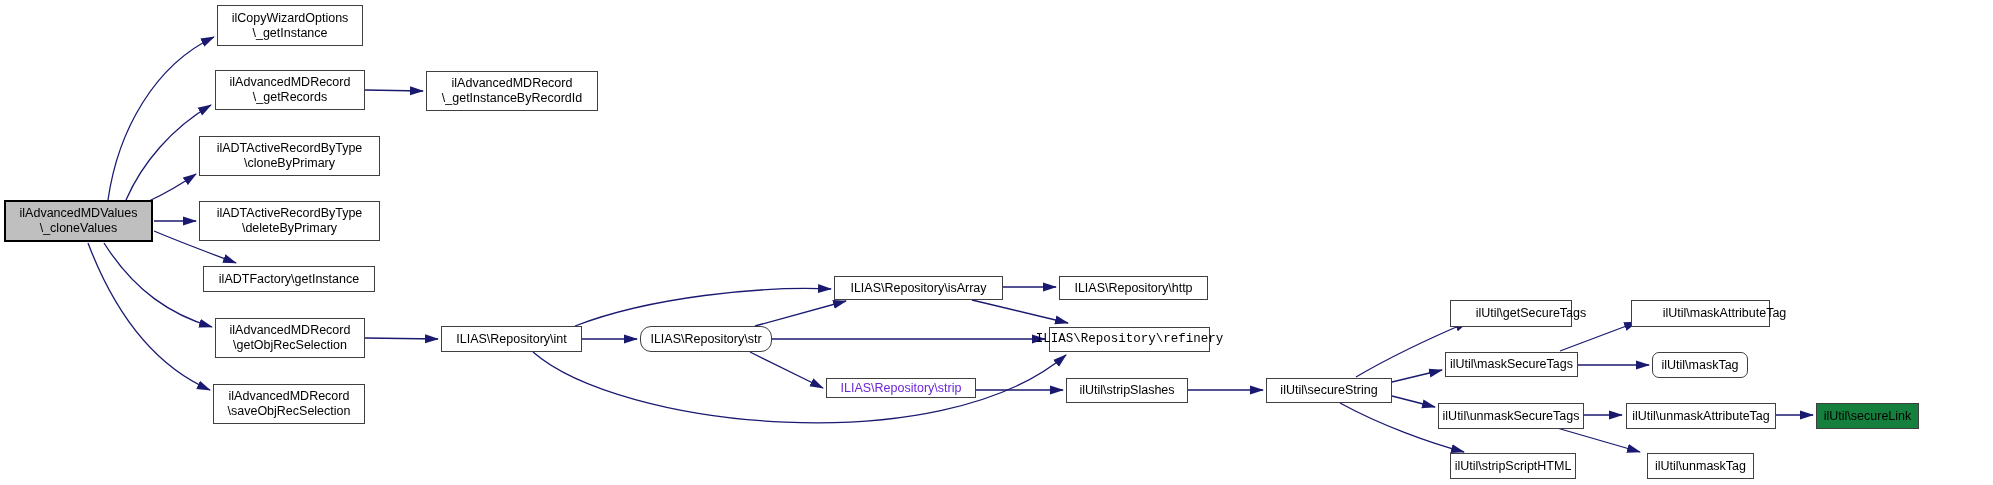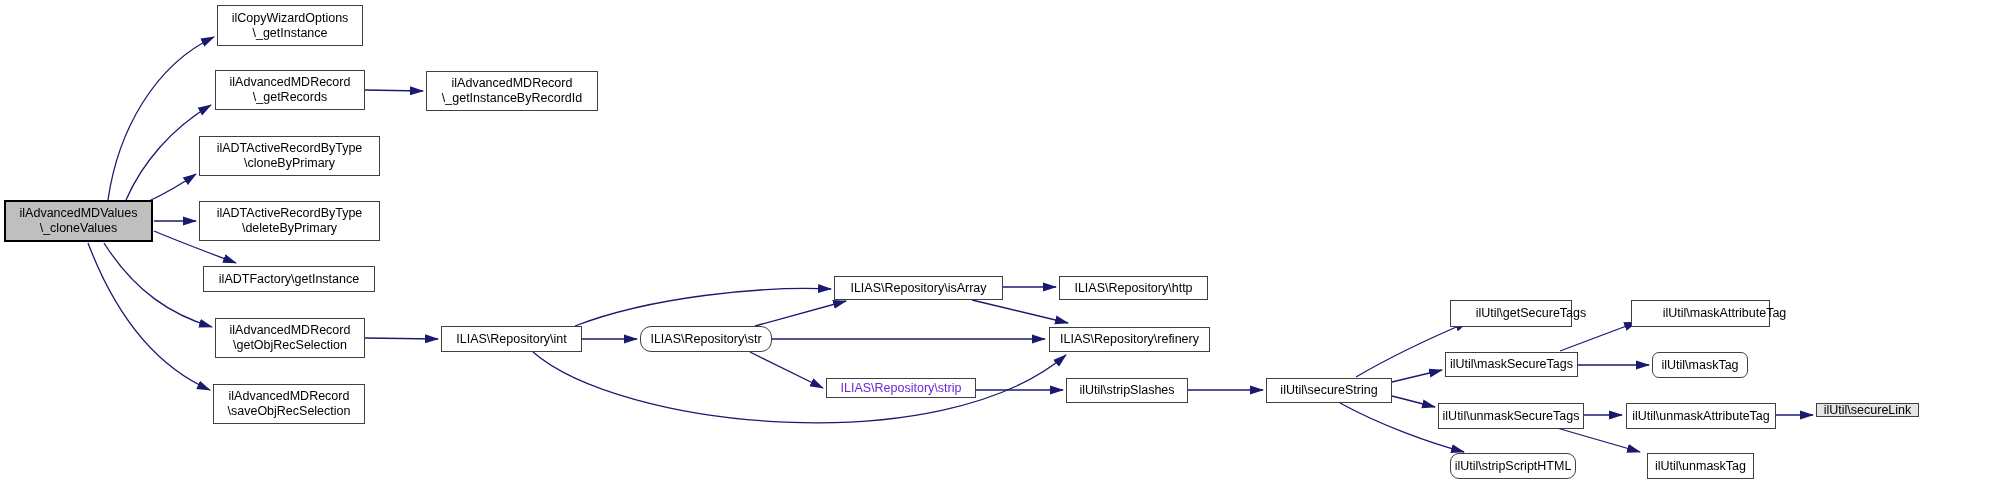--- a/index.html
+++ b/index.html
@@ -114,52 +114,52 @@
     </div>
     <div class="node" style="left: 640px; top: 326px; width: 132px; height: 26px; background: rgb(255, 255, 255); border-color: rgb(63, 63, 63); color: rgb(0, 0, 0); border-radius: 11px;">
       <span>ILIAS\Repository\str</span>
     </div>
     <div class="node" style="left: 834px; top: 276px; width: 169px; height: 24px; background: rgb(255, 255, 255); border-color: rgb(63, 63, 63); color: rgb(0, 0, 0);">
       <span>ILIAS\Repository\isArray</span>
     </div>
     <div class="node" style="left: 1059px; top: 276px; width: 149px; height: 24px; background: rgb(255, 255, 255); border-color: rgb(63, 63, 63); color: rgb(0, 0, 0);">
       <span>ILIAS\Repository\http</span>
     </div>
-    <div class="node" style="left: 1049px; top: 327px; width: 161px; height: 25px; background: rgb(255, 255, 255); border-color: rgb(63, 63, 63); color: rgb(0, 0, 0);">
+    <div class="node" style="left: 1049px; top: 327px; width: 161px; height: 25px; background: rgb(255, 255, 255); border-color: rgb(63, 63, 63); color: rgb(0, 0, 0); font-family: Liberation Mono, monospace;">
       <span>ILIAS\Repository\refinery</span>
     </div>
     <div class="node" style="left: 826px; top: 378px; width: 150px; height: 20px; background: rgb(255, 255, 255); border-color: rgb(63, 63, 63); color: #6d28d9;">
       <span>ILIAS\Repository\strip</span>
     </div>
     <div class="node" style="left: 1066px; top: 378px; width: 122px; height: 25px; background: rgb(255, 255, 255); border-color: rgb(63, 63, 63); color: rgb(0, 0, 0);">
       <span>ilUtil\stripSlashes</span>
     </div>
     <div class="node" style="left: 1266px; top: 378px; width: 126px; height: 25px; background: rgb(255, 255, 255); border-color: rgb(63, 63, 63); color: rgb(0, 0, 0);">
       <span>ilUtil\secureString</span>
     </div>
     <div class="node" style="left: 1450px; top: 300px; width: 122px; height: 27px; background: rgb(255, 255, 255); border-color: rgb(63, 63, 63); color: rgb(0, 0, 0); padding-left: 40px;">
       <span>ilUtil\getSecureTags</span>
     </div>
     <div class="node" style="left: 1445px; top: 352px; width: 133px; height: 25px; background: rgb(255, 255, 255); border-color: rgb(63, 63, 63); color: rgb(0, 0, 0);">
       <span>ilUtil\maskSecureTags</span>
     </div>
     <div class="node" style="left: 1438px; top: 403px; width: 146px; height: 26px; background: rgb(255, 255, 255); border-color: rgb(63, 63, 63); color: rgb(0, 0, 0);">
       <span>ilUtil\unmaskSecureTags</span>
     </div>
-    <div class="node" style="left: 1450px; top: 453px; width: 126px; height: 26px; background: rgb(255, 255, 255); border-color: rgb(63, 63, 63); color: rgb(0, 0, 0); border-radius: 9px;">
+    <div class="node" style="left: 1450px; top: 453px; width: 126px; height: 26px; background: rgb(255, 255, 255); border-color: rgb(63, 63, 63); color: rgb(0, 0, 0);">
       <span>ilUtil\stripScriptHTML</span>
     </div>
     <div class="node" style="left: 1631px; top: 300px; width: 139px; height: 27px; background: rgb(255, 255, 255); border-color: rgb(63, 63, 63); color: rgb(0, 0, 0); padding-left: 48px;">
       <span>ilUtil\maskAttributeTag</span>
     </div>
     <div class="node" style="left: 1652px; top: 352px; width: 96px; height: 26px; background: rgb(255, 255, 255); border-color: rgb(63, 63, 63); color: rgb(0, 0, 0); border-radius: 7px;">
       <span>ilUtil\maskTag</span>
     </div>
     <div class="node" style="left: 1626px; top: 403px; width: 150px; height: 26px; background: rgb(255, 255, 255); border-color: rgb(63, 63, 63); color: rgb(0, 0, 0);">
       <span>ilUtil\unmaskAttributeTag</span>
     </div>
     <div class="node" style="left: 1647px; top: 453px; width: 107px; height: 26px; background: rgb(255, 255, 255); border-color: rgb(63, 63, 63); color: rgb(0, 0, 0);">
       <span>ilUtil\unmaskTag</span>
     </div>
-    <div class="node" style="left: 1816px; top: 403px; width: 103px; height: 14px; background: #e5e5e5; border-color: rgb(63, 63, 63); color: rgb(0, 0, 0);">
+    <div class="node" style="left: 1816px; top: 403px; width: 103px; height: 26px; background: #15803d; border-color: rgb(63, 63, 63); color: rgb(0, 0, 0);">
       <span>ilUtil\secureLink</span>
     </div>
   </div>
 
 </body></html>

